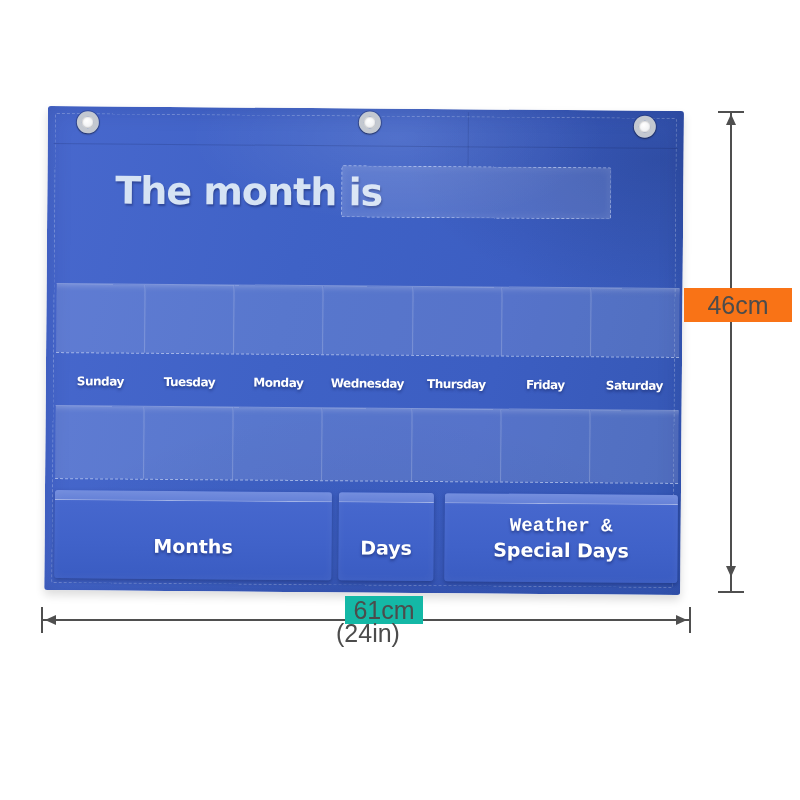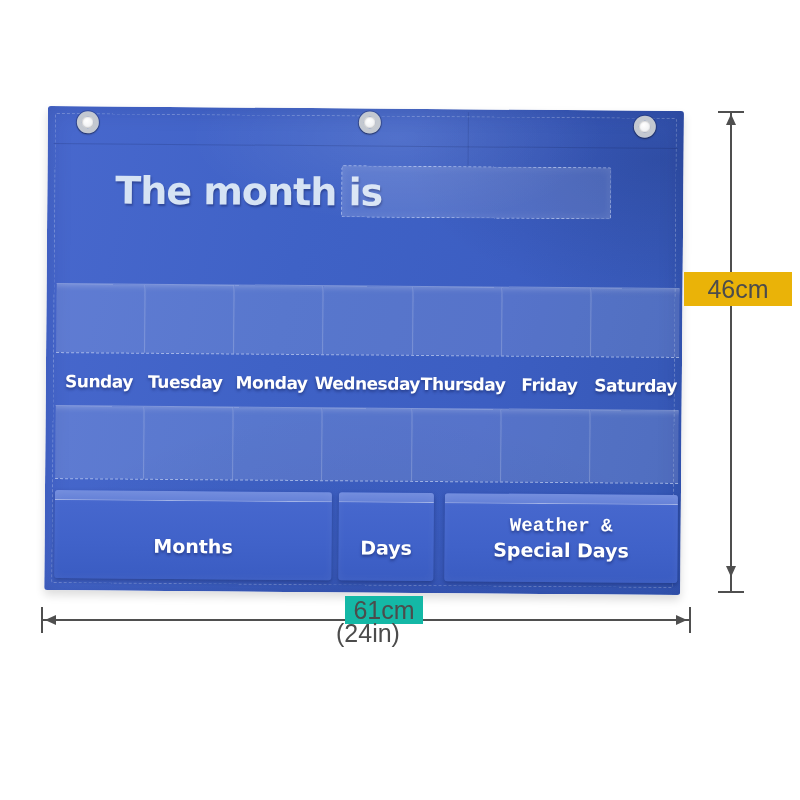--- a/index.html
+++ b/index.html
@@ -54,21 +54,21 @@
   .row2{top:299px;height:72px;}
   .cell{
     flex:1;background:rgba(255,255,255,0.10);
     border-right:1px solid rgba(255,255,255,0.22);
     box-shadow:inset 0 6px 6px -5px rgba(255,255,255,0.25);
   }
   .cell:last-child{border-right:none;}
 
   .day-row{position:absolute;left:10px;top:260px;width:623px;height:30px;display:flex;}
   .day-row span{
-    flex:1;text-align:center;font-size:17px;font-weight:bold;letter-spacing:-0.5px;
+    flex:1;text-align:center;font-size:12px;font-weight:bold;letter-spacing:-0.5px;
     color:#ffffff;line-height:30px;text-shadow:0 2px 3px rgba(10,20,70,0.45);white-space:nowrap;
   }
 
   .big-pocket{
     position:absolute;top:384px;height:88px;border-radius:3px;
     background:linear-gradient(180deg,#5676d8 0%,#4667cd 14%,#4062c9 60%,#3a5cc2 100%);
     box-shadow:0 2px 4px rgba(10,20,70,0.35), inset 0 0 10px rgba(255,255,255,0.06);
     display:flex;flex-direction:column;align-items:center;justify-content:center;
   }
   .big-pocket::before{
@@ -96,21 +96,21 @@
   .arrow{position:absolute;width:0;height:0;}
   .a-up{left:726px;top:114px;border-left:5px solid transparent;border-right:5px solid transparent;border-bottom:11px solid #4f4f4f;}
   .a-down{left:726px;top:566px;border-left:5px solid transparent;border-right:5px solid transparent;border-top:11px solid #4f4f4f;}
   .a-left{left:45px;top:615px;border-top:5px solid transparent;border-bottom:5px solid transparent;border-right:11px solid #4f4f4f;}
   .a-right{left:676px;top:615px;border-top:5px solid transparent;border-bottom:5px solid transparent;border-left:11px solid #4f4f4f;}
 
   .dim-text{
     position:absolute;z-index:2;font-family:"Liberation Sans",sans-serif;
     font-size:25px;color:#4c4c4c;text-align:center;line-height:30px;
   }
-  .v-label{left:684px;top:272px;width:108px;background:#eab308;padding:2px 0;}
+  .v-label{left:684px;top:288px;width:108px;background:#f97316;padding:2px 0;}
   .h-label-value{left:298px;top:595px;width:140px;}
   .h-label-value span{background:#14b8a6;padding:0 8px;margin-left:32px;}
   .h-label-alt{left:298px;top:618px;width:140px;}
 </style>
 </head>
 <body>
 
 <div class="stage">
 
   <div class="chart">

